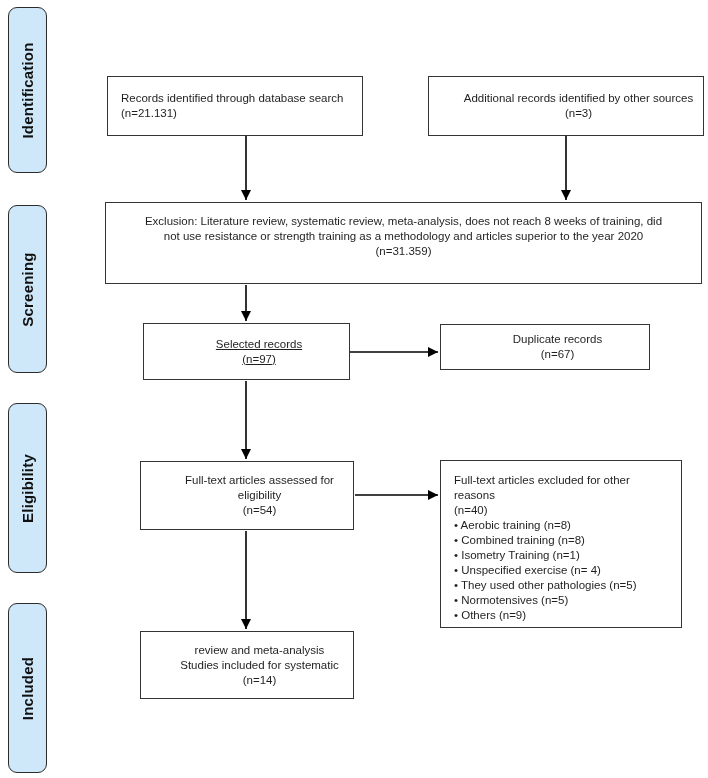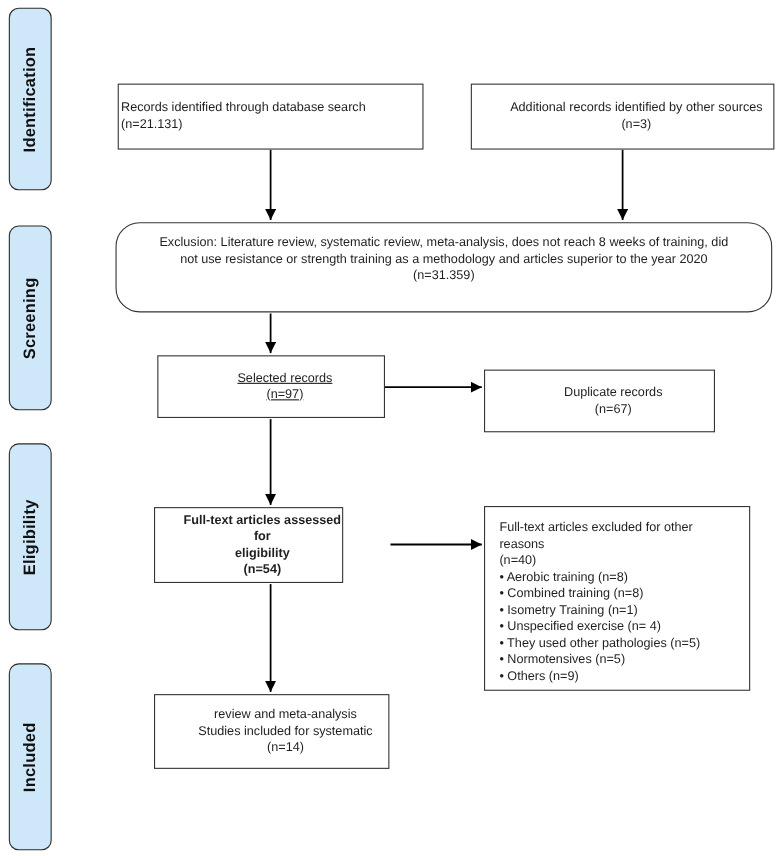--- a/index.html
+++ b/index.html
@@ -21,26 +21,26 @@
   #stage-screening{top:205px;height:168px;}
   #stage-eligibility{top:403px;height:170px;}
   #stage-included{top:603px;height:170px;}
   
   .fbox{
     position:absolute;box-sizing:border-box;background:#ffffff;
     border:1.6px solid #343434;font-size:11.5px;line-height:15px;z-index:2;padding-left:25px;
   }
   .vcenter{display:flex;flex-direction:column;justify-content:center;}
   .tcenter{text-align:center;}
-  #box-records{left:107px;top:76px;width:278px;height:60px;padding-left:2px;padding-right:6px;}
+  #box-records{left:107px;top:76px;width:256px;height:60px;padding-left:13px;padding-right:6px;}
   #box-additional{left:428px;top:76px;width:276px;height:60px;}
-  #box-exclusion{left:105px;top:202px;width:597px;height:82px;padding:11px 9px 0 9px;border-radius:22px;}
+  #box-exclusion{left:105px;top:202px;width:597px;height:82px;padding:11px 9px 0 9px;}
   #box-selected{left:143px;top:323px;width:207px;height:57px;text-decoration:underline;}
-  #box-duplicate{left:440px;top:336px;width:210px;height:57px;}
-  #box-assessed{left:140px;top:461px;width:172px;height:69px;font-weight:bold;}
+  #box-duplicate{left:440px;top:324px;width:210px;height:46px;}
+  #box-assessed{left:140px;top:461px;width:214px;height:69px;}
   #box-excluded{left:440px;top:460px;width:242px;height:168px;padding:12px 10px 0 13px;}
   #box-studies{left:140px;top:631px;width:214px;height:68px;}
   
   #arrow-layer{position:absolute;left:0;top:0;z-index:1;}
 </style>
 </head>
 <body>
 
 <div class="canvas">
 

